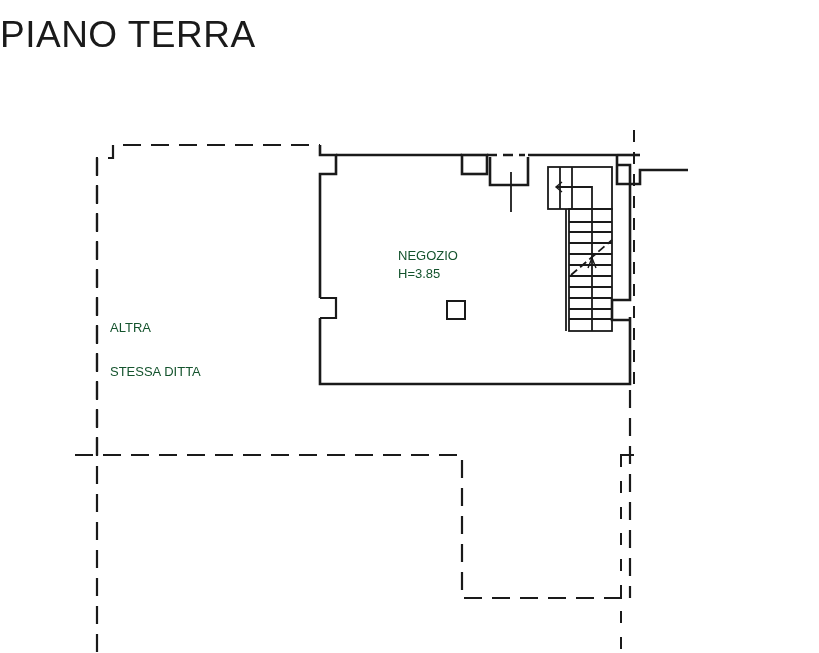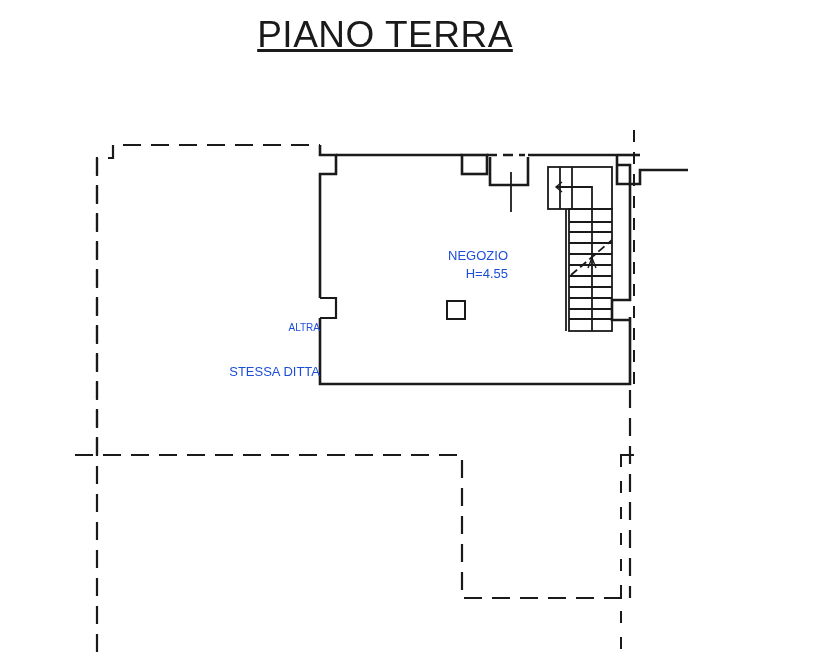--- a/index.html
+++ b/index.html
@@ -1,21 +1,21 @@
 <!DOCTYPE html>
 <html><head>
   <meta charset="utf-8">
   <style>
     html, body { margin:0; padding:0; background:#ffffff; }
     body { width:819px; height:653px; position:relative; overflow:hidden; font-family:"Liberation Sans", sans-serif; }
-    .title { position:absolute; left:0; top:14px; width:770px; text-align:center; font-size:37px; color:#1a1a1a; letter-spacing:0.5px; font-family:"Liberation Sans", sans-serif;text-decoration:underline; }
+    .title { position:absolute; left:0; top:14px; width:770px; text-align:left; font-size:37px; color:#1a1a1a; letter-spacing:0.5px; font-family:"Liberation Sans", sans-serif; }
     svg.plan { position:absolute; left:0; top:0; }
-    .lbl { position:absolute; color:#1d4ed8; font-family:"Liberation Sans", sans-serif; text-align:right; white-space:nowrap; }
+    .lbl { position:absolute; color:#14532d; font-family:"Liberation Sans", sans-serif; text-align:left; white-space:nowrap; }
     .negozio { left:398px; top:247px; width:110px; font-size:13px; line-height:18px; }
-    .altra { left:110px; top:319px; width:210px; font-size:10px; line-height:17px; }
+    .altra { left:110px; top:319px; width:210px; font-size:13px; line-height:17px; }
     .stessa { left:110px; top:364px; width:210px; font-size:13px; }
   </style>
 </head>
 <body>
 
 <div class="title">PIANO TERRA</div>
 
 <svg class="plan" width="819" height="653" viewBox="0 0 819 653">
   <g fill="none" stroke="#1a1a1a" stroke-width="2.2">
 
@@ -75,19 +75,19 @@
       <polyline points="588,268 592,258 596,268" stroke-width="1.4"></polyline>
       <polyline points="562,182 556,187 562,192" stroke-width="1.4"></polyline>
     </g>
 
     <rect x="447" y="301" width="18" height="18" stroke-width="2"></rect>
   </g>
 </svg>
 
 <div class="lbl negozio">
   <div>NEGOZIO</div>
-  <div>H=4.55</div>
+  <div>H=3.85</div>
 </div>
 
 <div class="lbl altra">
   <div>ALTRA</div>
 </div>
 <div class="lbl stessa">STESSA DITTA</div>
 
 </body></html>

